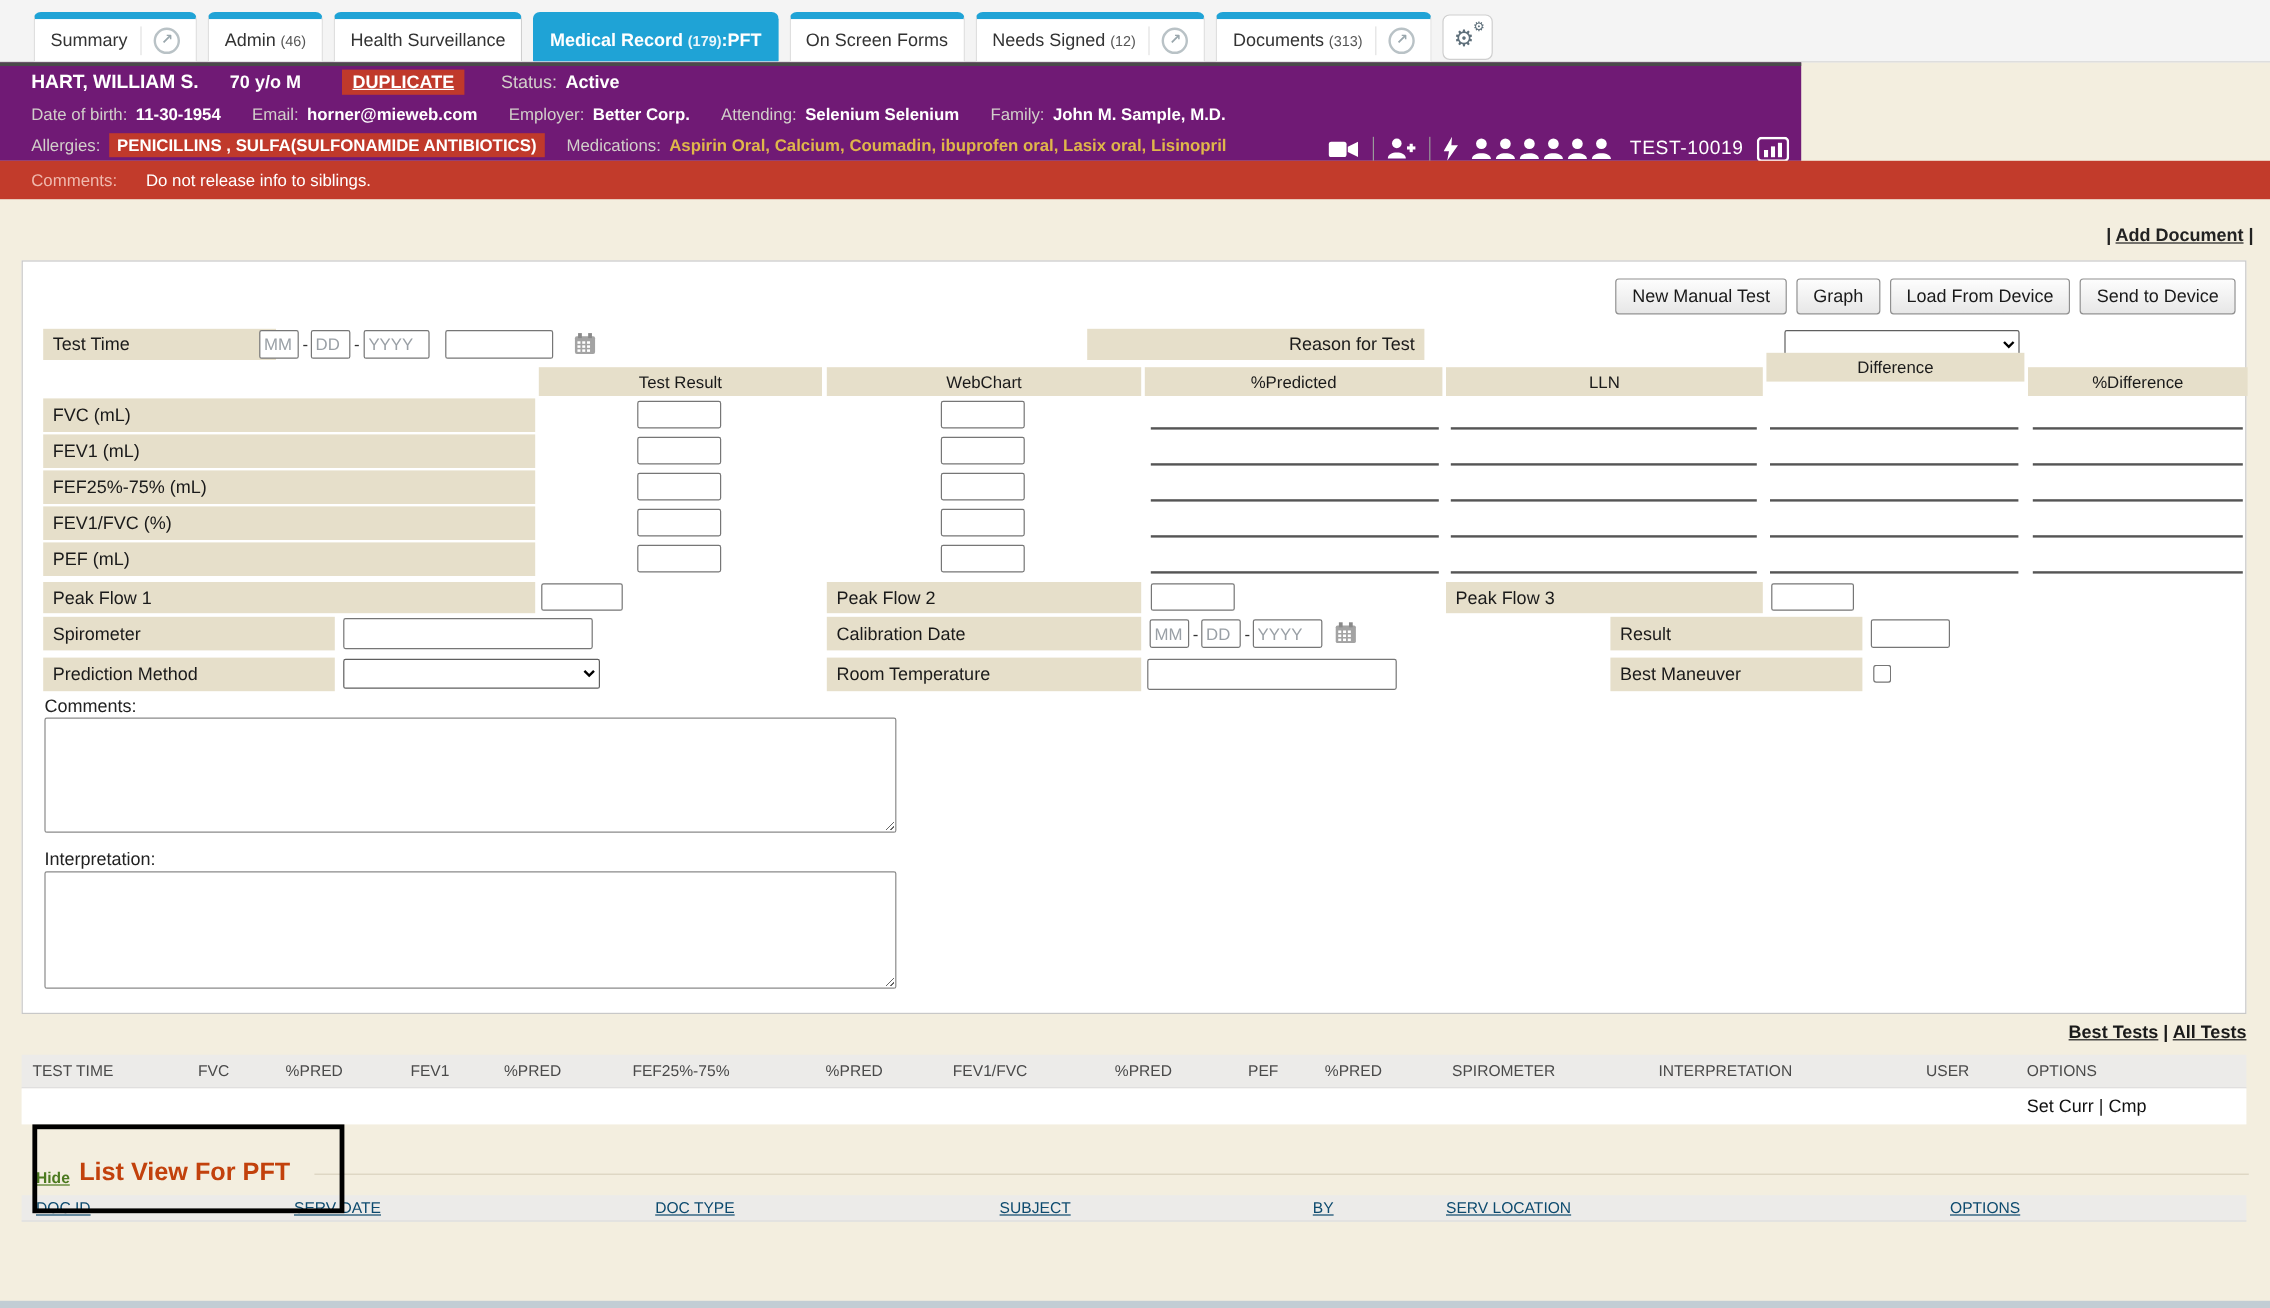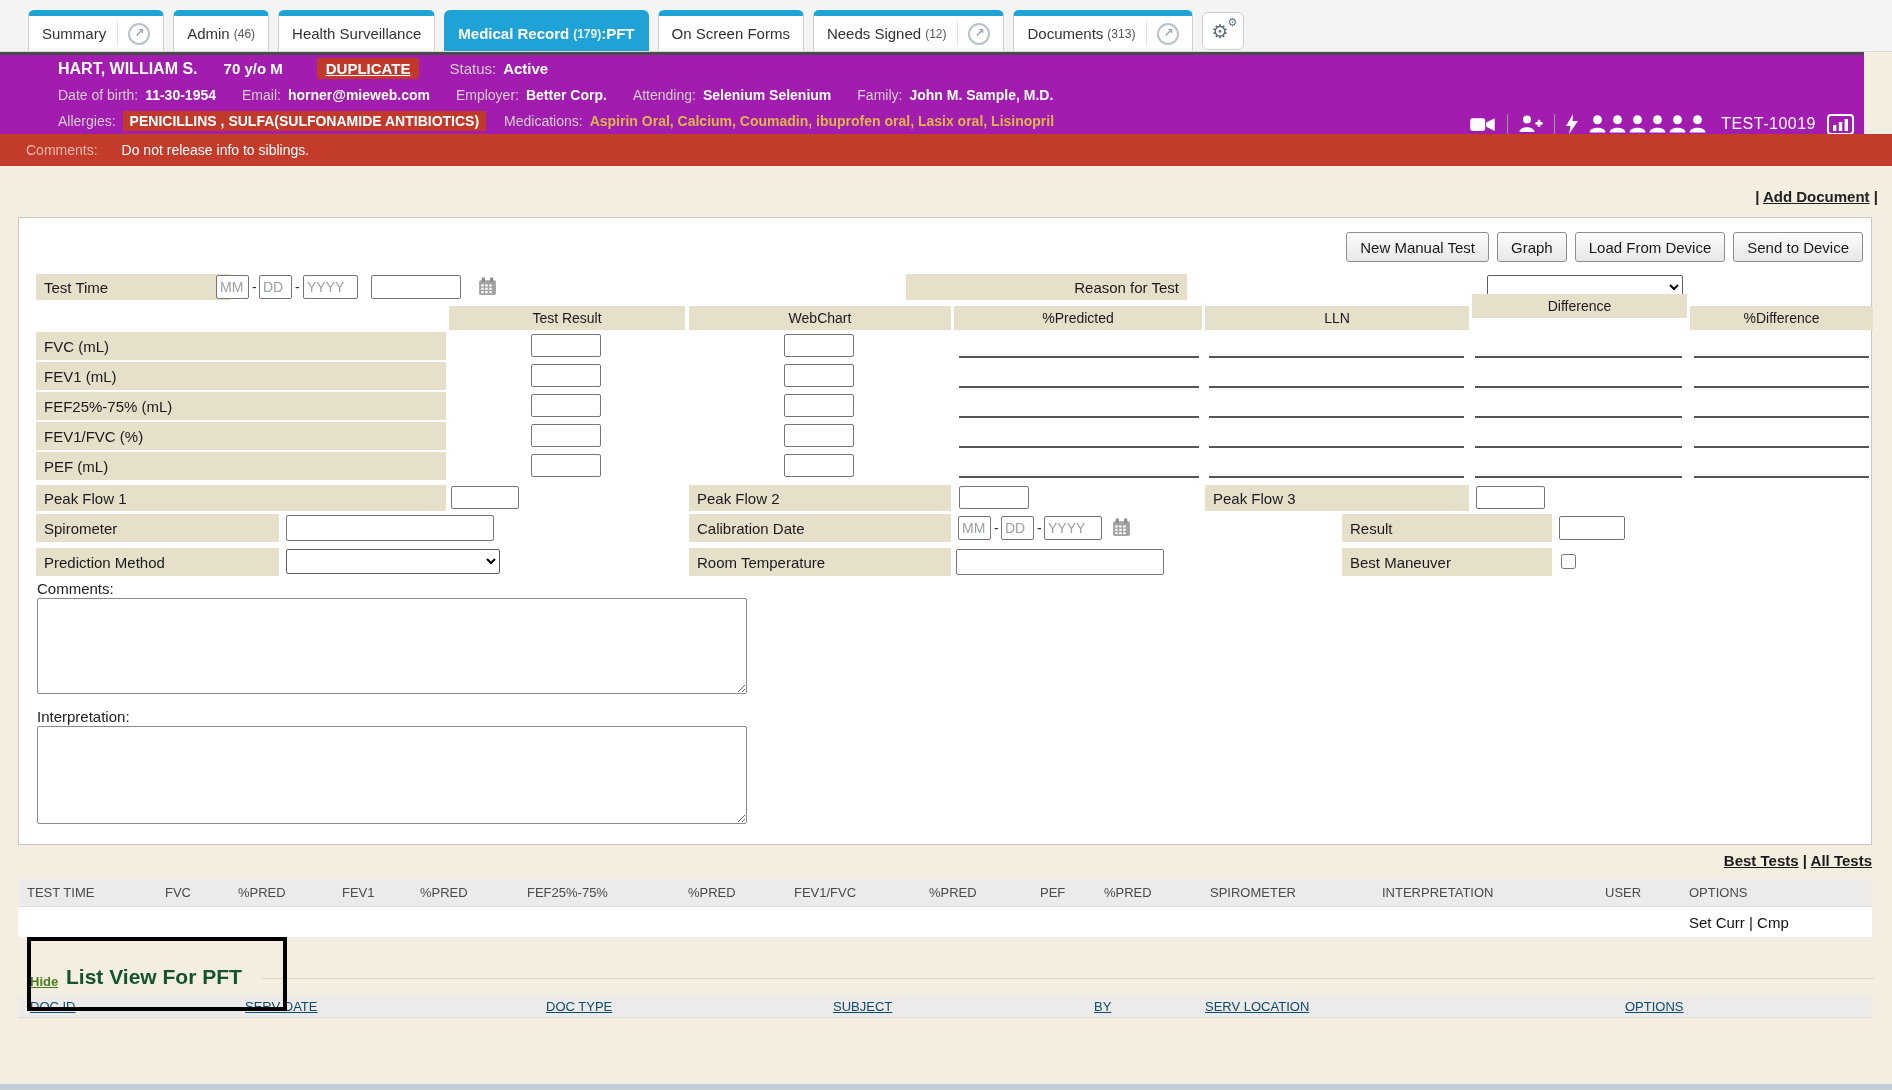--- a/index.html
+++ b/index.html
@@ -22,22 +22,22 @@
   .ext { display:inline-flex; align-items:center; justify-content:center; width:22px; height:22px;
          border:2px solid #b9c2c6; border-radius:50%; color:#9aa7ad; font-size:12px; font-weight:bold;
          margin-left:10px; padding-bottom:1px; }
   .tab .sep { width:1px; height:24px; background:#e2e2e2; margin-left:11px; }
   .gear-btn { position:relative; height:38px; width:42px; margin-bottom:1px; background:#fff;
               border:1px solid #cfcfcf; border-radius:6px; color:#5f707b; font-size:19px; cursor:pointer; }
   .gear-btn .gear-small { position:absolute; font-size:11px; right:6px; top:3px; }
   .gear-btn .gear-main { position:absolute; left:8px; top:7px; }
 
   
-  .ptbar { position:absolute; left:0; top:52px; width:1864px; height:82px; background:#a21caf;
-           border-top:3px solid #4a4a4a; color:#fff;padding-left:32px; }
+  .ptbar { position:absolute; left:0; top:52px; width:1501px; height:82px; background:#701a75;
+           border-top:3px solid #4a4a4a; color:#fff; }
   .ptrow { display:flex; align-items:center; padding-left:26px; }
   .ptrow1 { height:27px; font-size:15px; }
   .ptrow2 { height:26px; font-size:14px; }
   .ptrow3 { height:26px; font-size:14px; }
   .pt-name { font-weight:bold; font-size:16px; margin-right:26px; }
   .pt-age { font-weight:bold; margin-right:34px; }
   .dup-chip { background:#c0392b; color:#fff; font-weight:bold; text-decoration:underline;
               padding:2px 9px; margin-right:30px; cursor:pointer; }
   .pt-label { color:#d2cfca; margin-right:7px; }
   .pt-value { color:#fff; font-weight:bold; margin-right:26px; }
@@ -86,21 +86,21 @@
   .reshead { position:absolute; left:18px; top:879px; width:1854px; height:28px; background:#ecebe9;
              border-bottom:1px solid #dcdcdc; }
   .reshead span { position:absolute; top:6px; font-size:13px; color:#4a4a4a; white-space:nowrap; }
   .setcurr { position:absolute; left:18px; top:907px; width:1854px; height:30px; background:#fff; }
   .setcurr span { position:absolute; left:1671px; top:7px; font-size:15px; color:#111; cursor:pointer; }
 
   
   .lvhead { position:absolute; left:0; top:958px; width:1892px; height:38px; }
   .lvhead .hide { position:absolute; left:30px; top:16px; font-size:13px; font-weight:bold; color:#4c7a1f;
                   text-decoration:underline; cursor:pointer; }
-  .lvhead .title { position:absolute; left:66px; top:7px; font-size:21px; font-weight:bold; color:#14532d; }
+  .lvhead .title { position:absolute; left:66px; top:7px; font-size:21px; font-weight:bold; color:#c2410c; }
   .lvhead .legendline { position:absolute; left:262px; right:18px; top:20px; border-top:1px solid #d9d2be; }
   .dochead { position:absolute; left:18px; top:996px; width:1854px; height:22px; background:#ecebe9;
              border-bottom:1px solid #dcdcdc; }
   .dochead a { position:absolute; top:3px; font-size:13px; color:#0c4a6e; text-decoration:underline;
                white-space:nowrap; cursor:pointer; }
   .zerorow { position:absolute; left:18px; top:1018px; width:1854px; height:28px; background:#fff;
              display:flex; align-items:center; justify-content:center; font-size:13px; color:#333; }
 
   
   .footer { position:absolute; left:0; top:1062px; width:1892px; height:22px; background:#e9e2cf;

